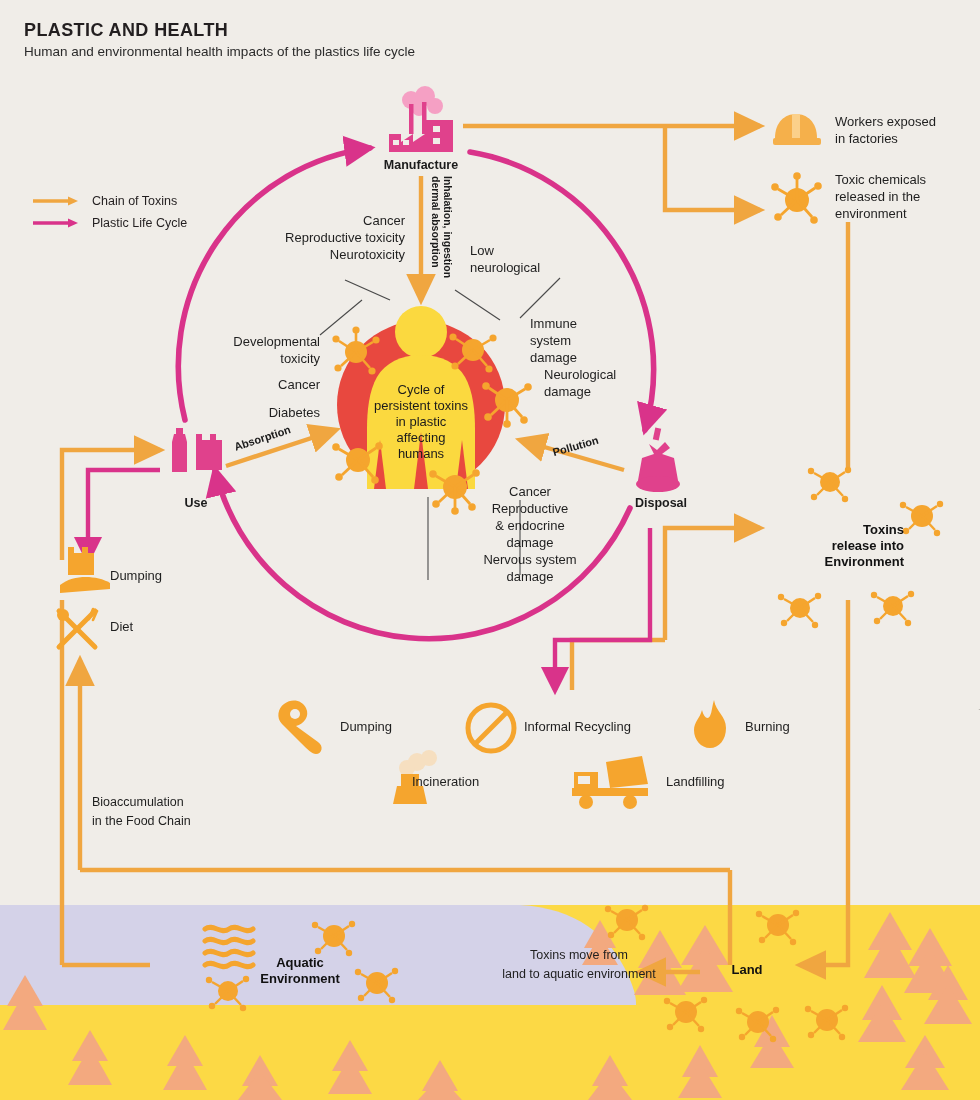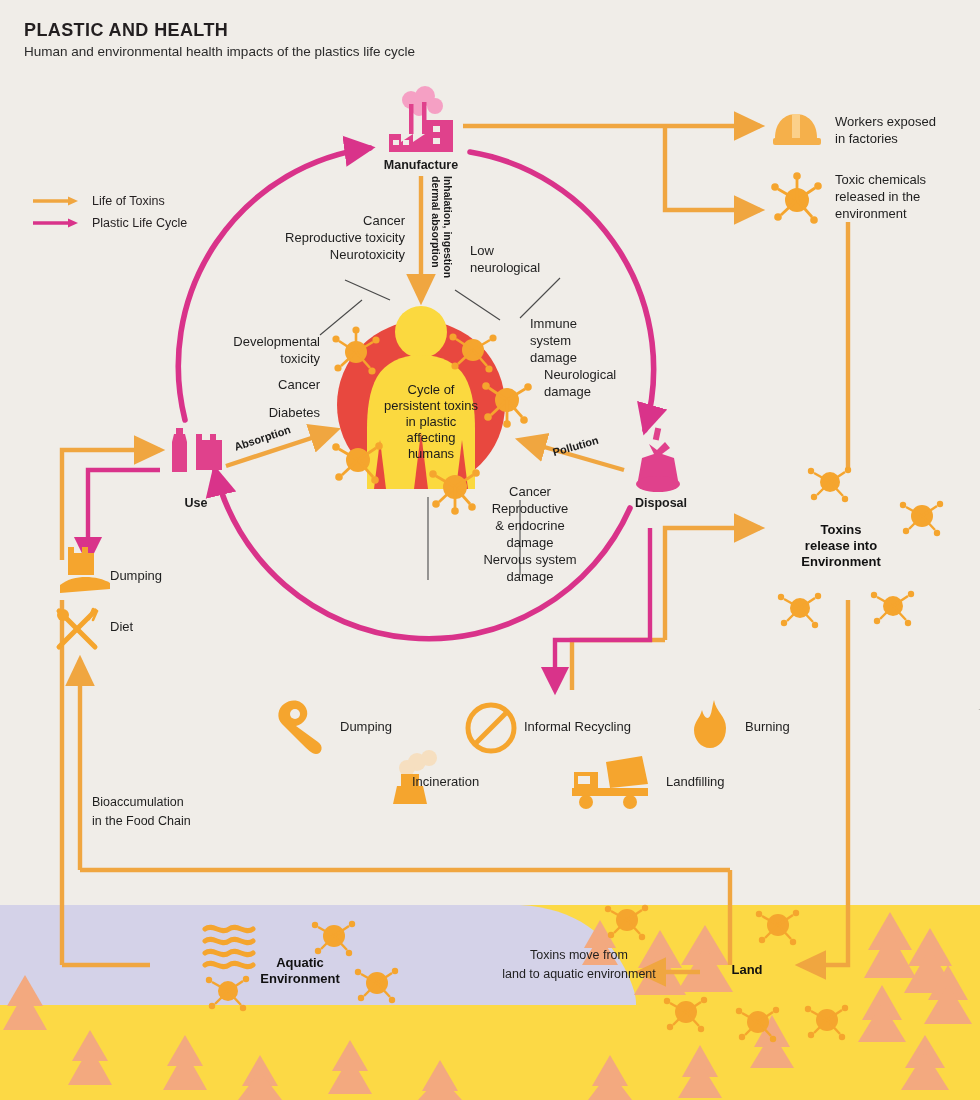--- a/index.html
+++ b/index.html
@@ -564,36 +564,36 @@
       <line x1="520" y1="500" x2="520" y2="575"></line>
     </g>
   </svg>
 
   <div class="abs" id="legend">
     <div class="legend-row">
       <svg class="legend-line" viewBox="0 0 48 12">
         <line x1="1" y1="6" x2="38" y2="6" stroke="#f0a640" stroke-width="3.4"></line>
         <path d="M36,1.5 L46,6 L36,10.5 z" fill="#f0a640"></path>
       </svg>
-      <span class="legend-label">Life of Toxins</span>
+      <span class="legend-label">Chain of Toxins</span>
     </div>
     <div class="legend-row">
       <svg class="legend-line" viewBox="0 0 48 12">
         <line x1="1" y1="6" x2="38" y2="6" stroke="#d9338a" stroke-width="3.4"></line>
         <path d="M36,1.5 L46,6 L36,10.5 z" fill="#d9338a"></path>
       </svg>
       <span class="legend-label">Plastic Life Cycle</span>
     </div>
   </div>
 
   <div class="node-label" style="left:371px;top:158px;width:100px;">Manufacture</div>
   <div class="node-label" style="left:165px;top:496px;width:62px;">Use</div>
   <div class="node-label" style="left:616px;top:496px;width:90px;">Disposal</div>
 
-  <div class="center-text" style="left:356px;top:382px;text-align:center;">
+  <div class="center-text" style="left:346px;top:382px;text-align:center;">
     <div>Cycle of</div>
     <div>persistent toxins</div>
     <div>in plastic</div>
     <div>affecting</div>
     <div>humans</div>
   </div>
 
   <div class="arrow-label" style="left:233px;top:432px;transform:rotate(-18deg);">Absorption</div>
   <div class="arrow-label" style="left:552px;top:440px;transform:rotate(-16deg);">Pollution</div>
   <div class="vert-label" style="left:430px;top:176px;height:106px;">
@@ -640,21 +640,21 @@
   <div class="eff l" style="left:835px;top:113px;width:150px;">
     <div>Workers exposed</div>
     <div>in factories</div>
   </div>
   <div class="eff l" style="left:835px;top:171px;width:150px;">
     <div>Toxic chemicals</div>
     <div>released in the</div>
     <div>environment</div>
   </div>
 
-  <div class="band-label" style="left:778px;top:522px;width:126px;">
+  <div class="band-label" style="left:778px;top:522px;width:126px;text-align:right;">
     <div>Toxins</div>
     <div>release into</div>
     <div>Environment</div>
   </div>
 
   <div class="icon-label" style="left:110px;top:568px;">Dumping</div>
   <div class="icon-label" style="left:110px;top:619px;">Diet</div>
 
   <div class="move-label" style="left:92px;top:793px;width:210px;">
     <div>Bioaccumulation</div>

